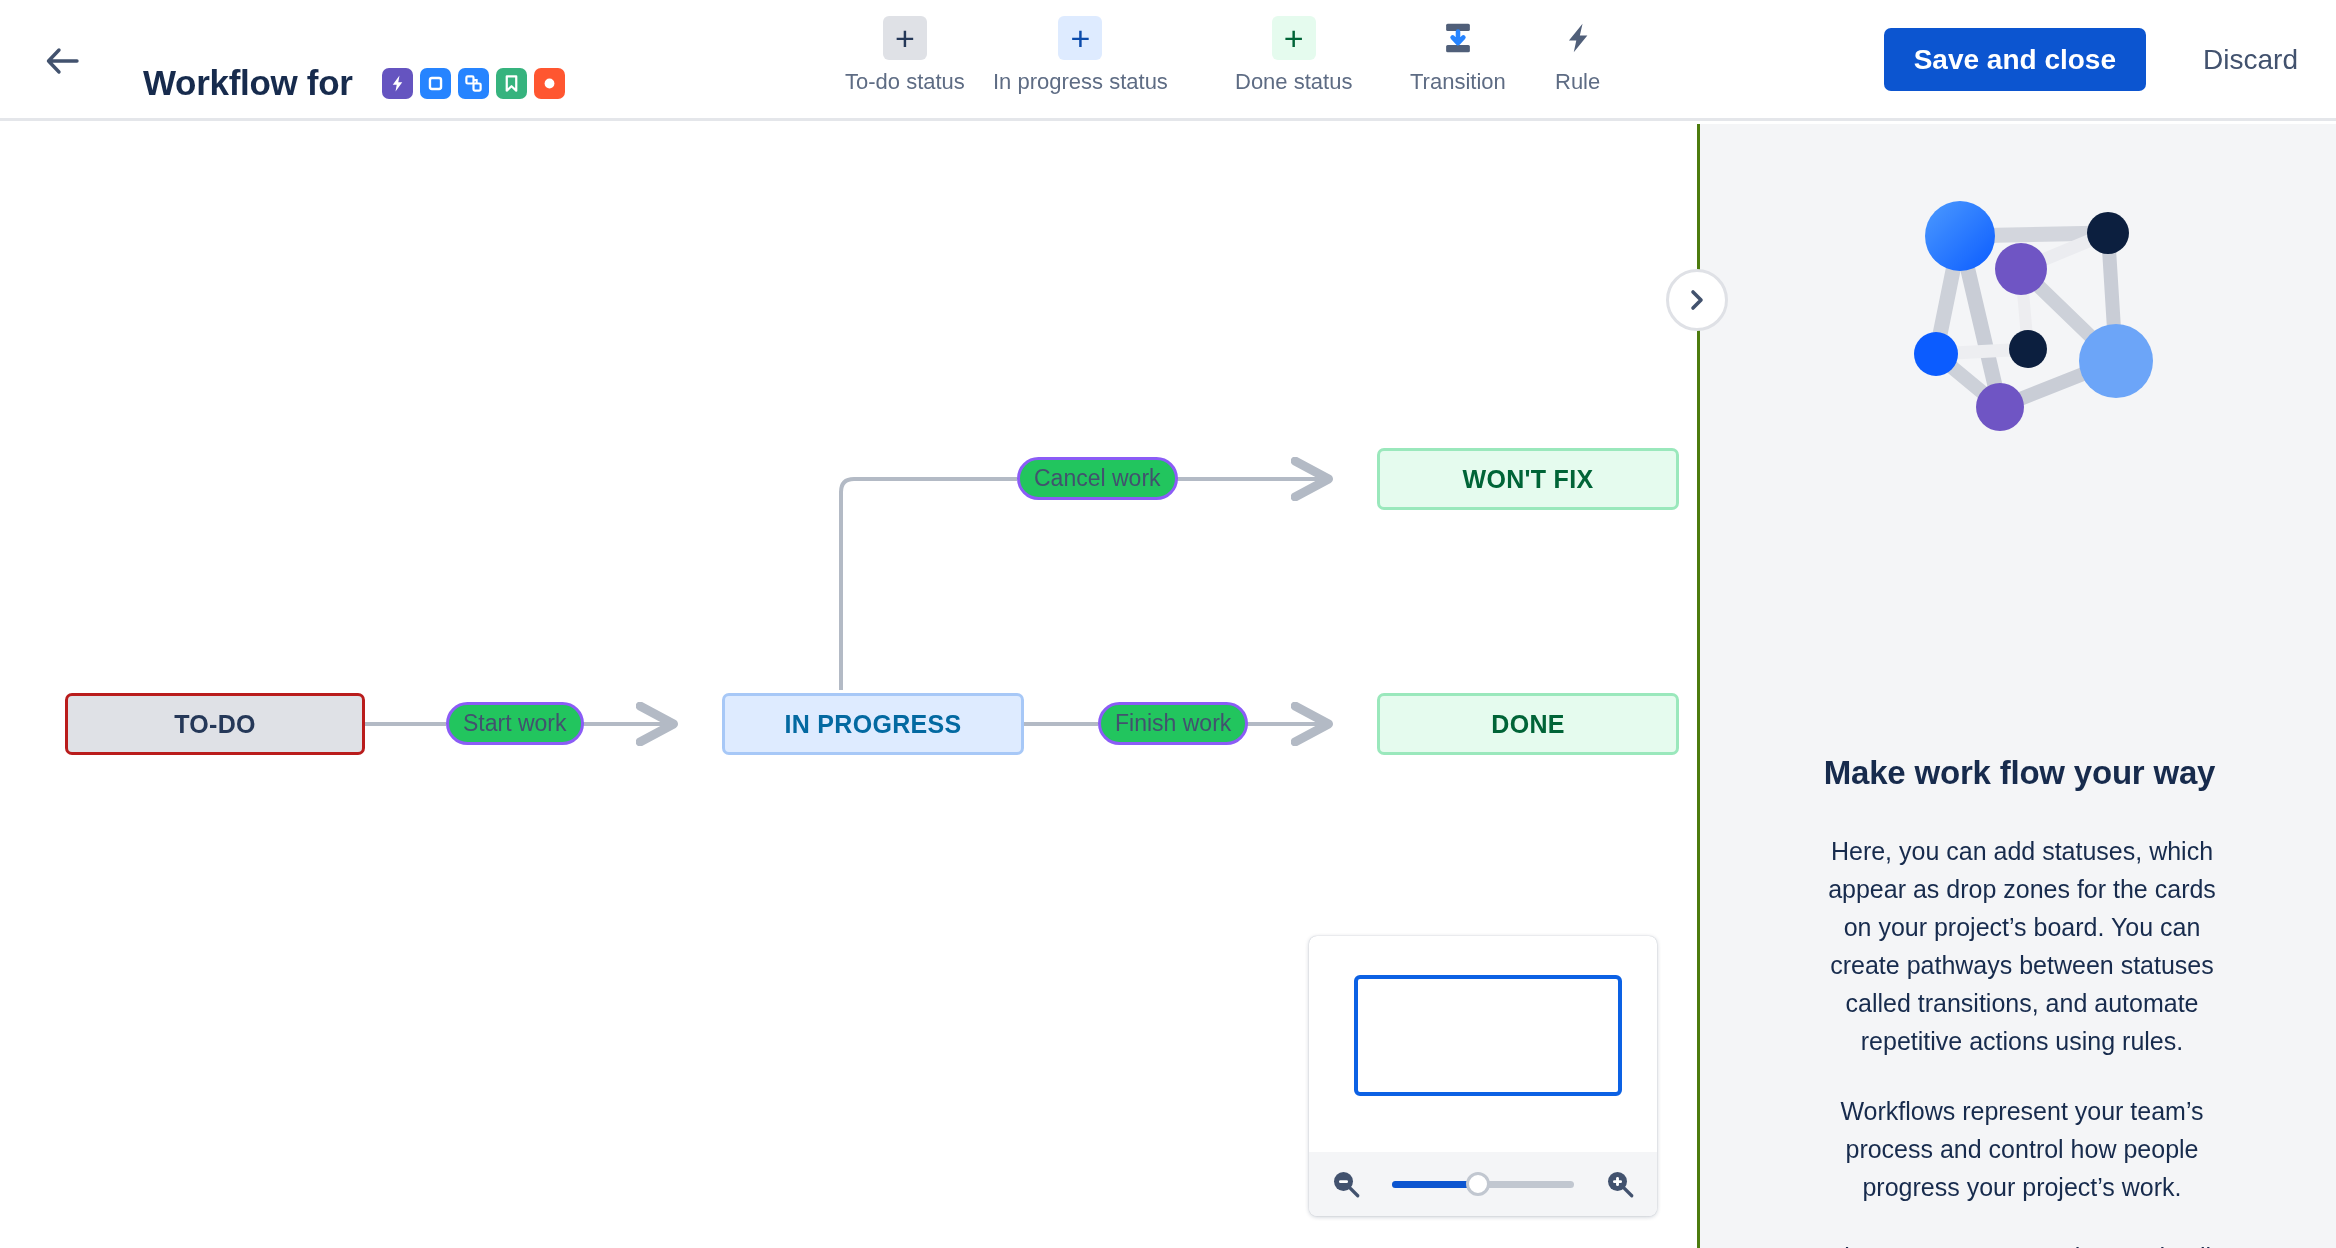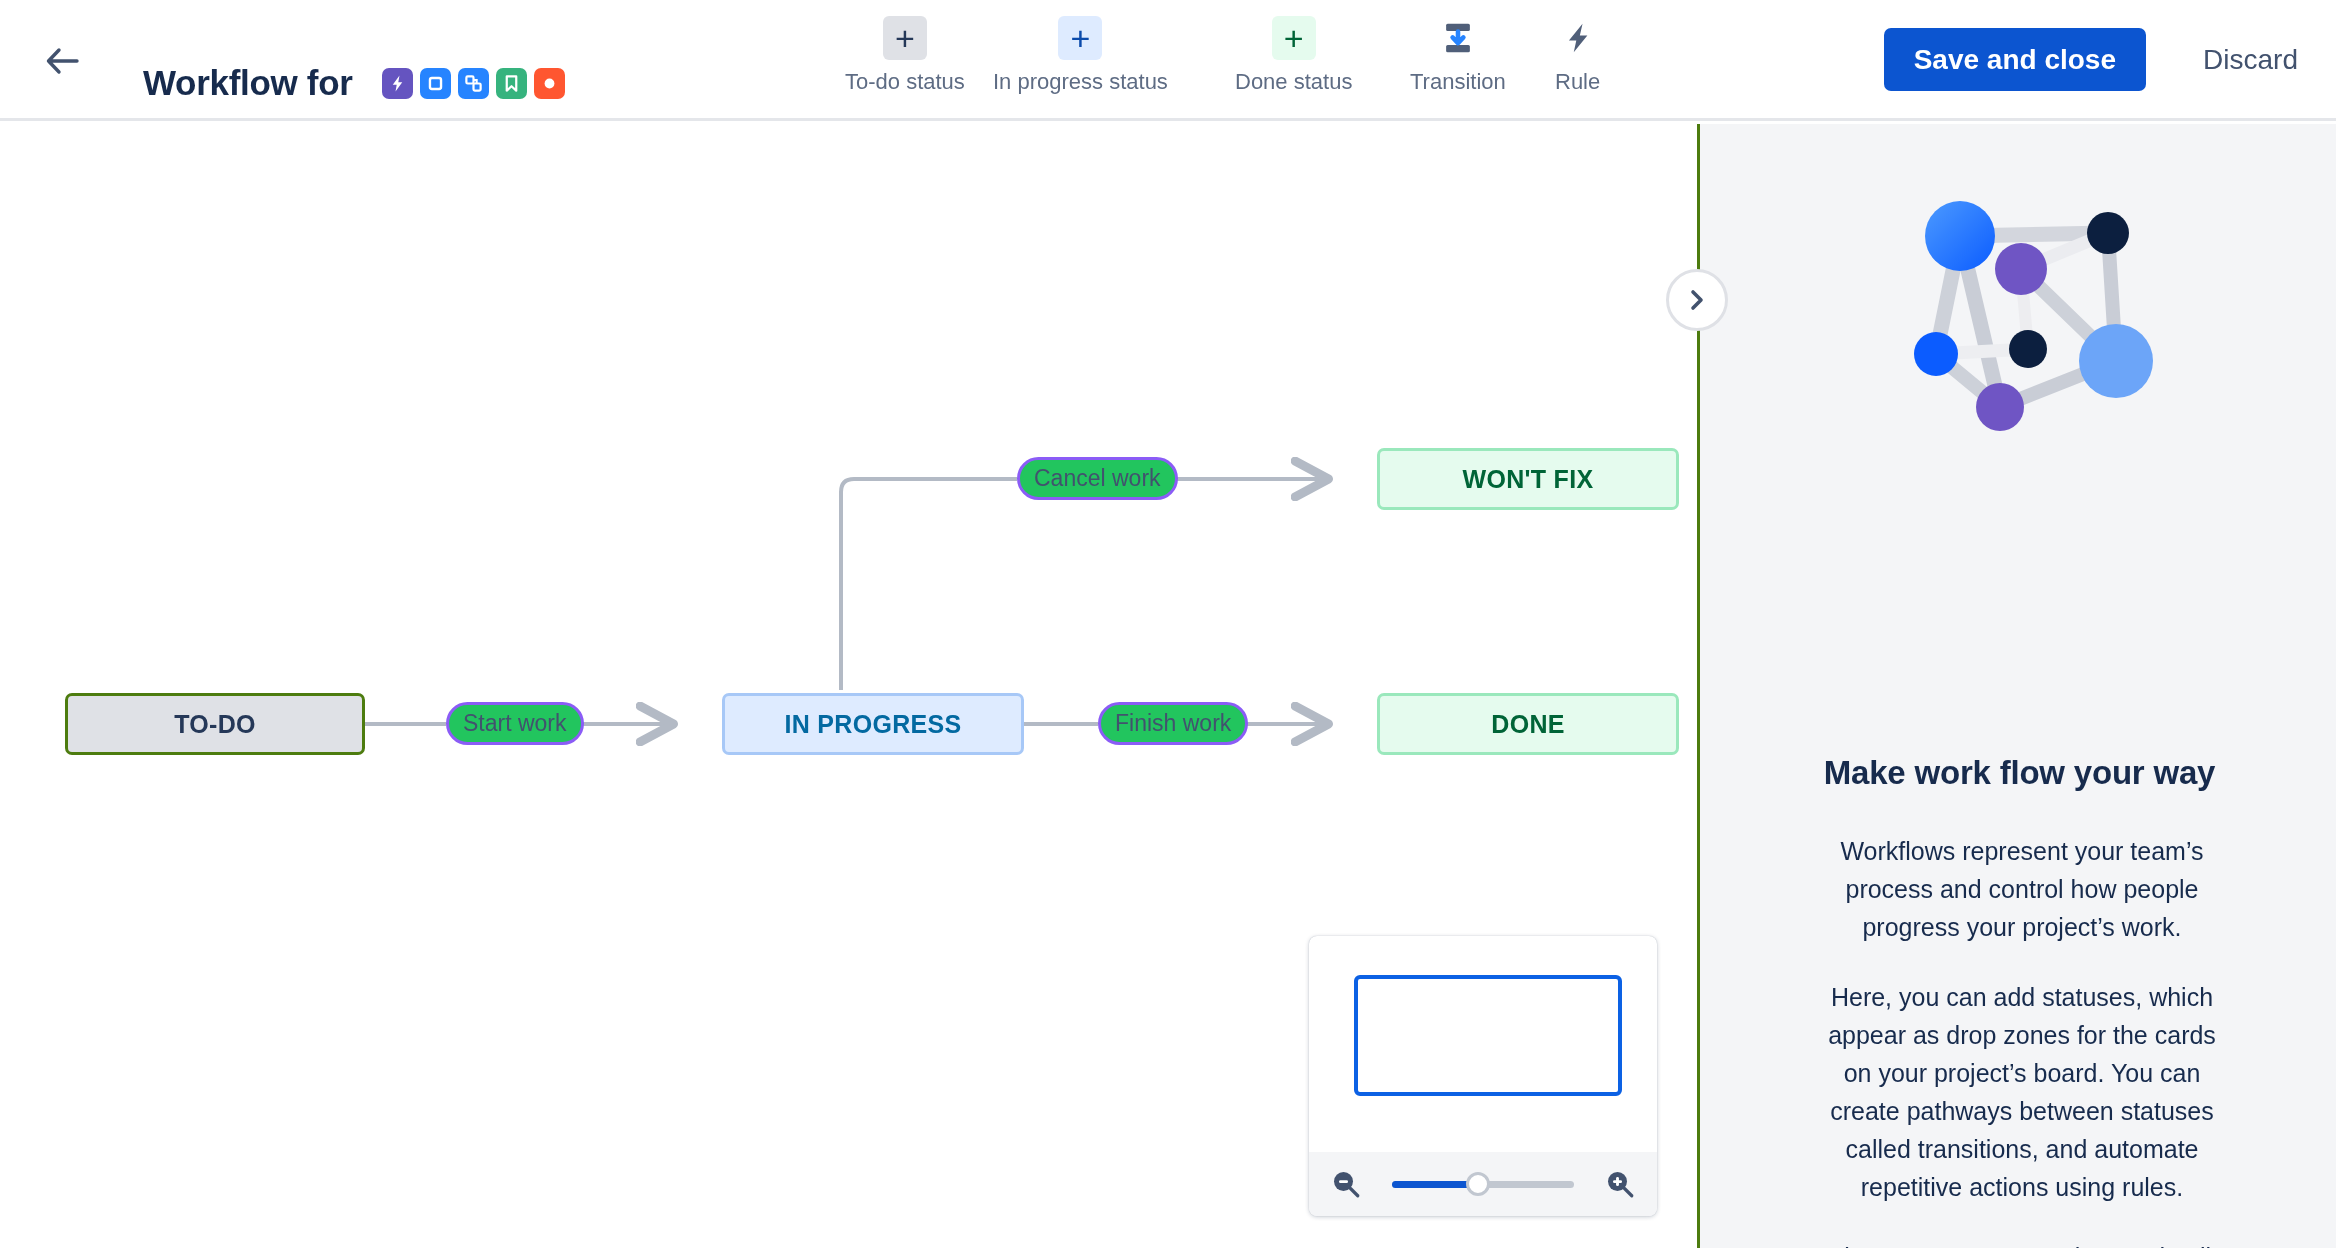--- a/index.html
+++ b/index.html
@@ -79,21 +79,21 @@
     width: 1697px; height: 1124px;
     background: #ffffff; overflow: hidden;
   }
   .node {
     position: absolute; border-radius: 7px;
     display: flex; align-items: center; justify-content: center;
     font-size: 25px; font-weight: bold; letter-spacing: 0.3px;
     cursor: pointer;
     margin-left: 41px;
   }
-  .node-todo { background: #dfe1e6; border: 3px solid #4d7c0f; color: #253858; }
+  .node-todo { background: #dfe1e6; border: 3px solid #b91c1c; color: #253858; }
   .node-prog { background: #deebff; border: 3px solid #a7c8f7; color: #0369a1; }
   .node-done { background: #e5fbee; border: 3px solid #9ae8bc; color: #006437; }
 
   .pill {
     position: absolute; height: 43px;
     background: #22c55e; border: 3px solid #8b5cf6;
     border-radius: 22px;
     display: flex; align-items: center; justify-content: center;
     padding: 16px 14px; font-size: 23px; color: #42526e;
     cursor: pointer; white-space: nowrap; z-index: 3;
@@ -363,19 +363,19 @@
       <circle cx="213" cy="115" r="26" fill="#6f55c4"></circle>
       <circle cx="220" cy="195" r="19" fill="#0c1f3f"></circle>
       <circle cx="300" cy="79" r="21" fill="#0c1f3f"></circle>
       <circle cx="308" cy="207" r="37" fill="#6ca5f8"></circle>
       <circle cx="192" cy="253" r="24" fill="#6f55c4"></circle>
     </svg>
 
     <div class="panel-h2">Make work flow your way</div>
 
     <div class="panel-body">
+      <p>Here, you can add statuses, which appear as drop zones for the cards on your project’s board. You can create pathways between statuses called transitions, and automate repetitive actions using rules.</p>
       <p>Workflows represent your team’s process and control how people progress your project’s work.</p>
-      <p>Here, you can add statuses, which appear as drop zones for the cards on your project’s board. You can create pathways between statuses called transitions, and automate repetitive actions using rules.</p>
       <p>Select a status to reveal more details.</p>
     </div>
   </div>
 
 </div>
 
 </body></html>

